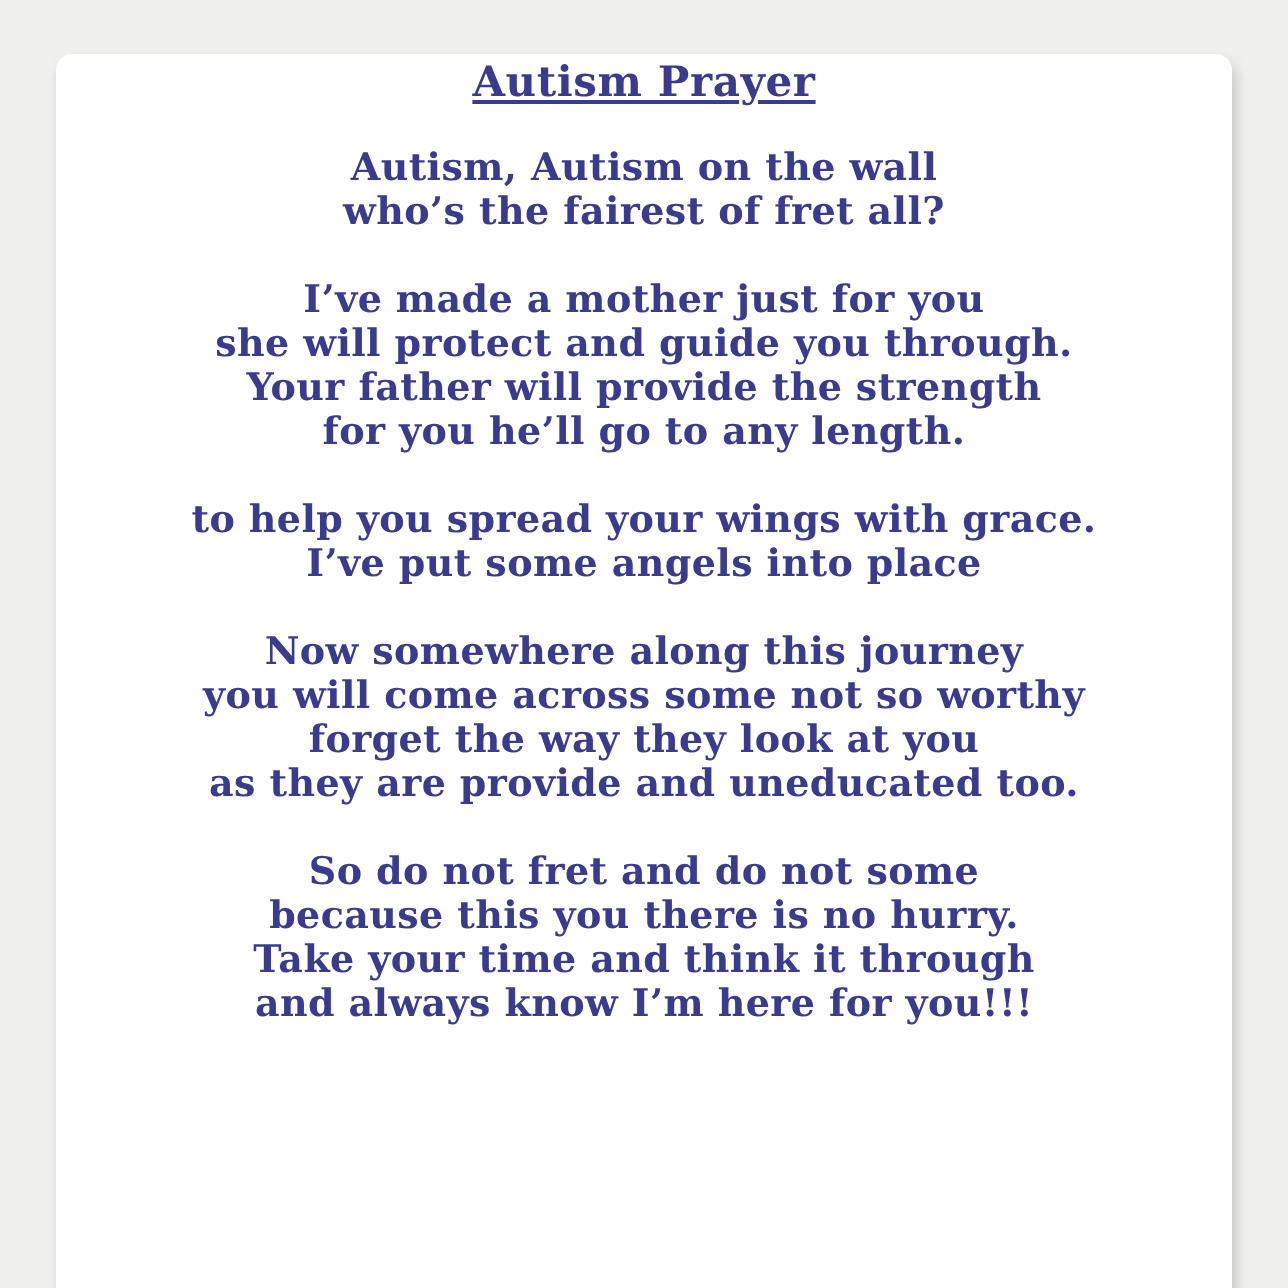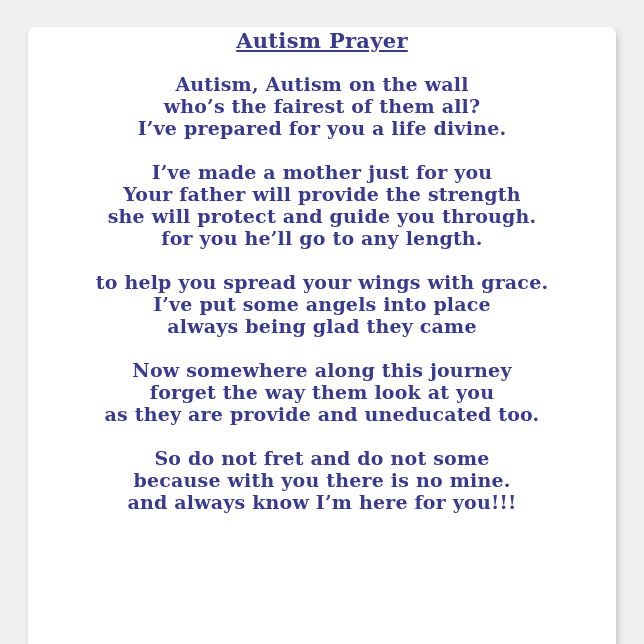--- a/index.html
+++ b/index.html
@@ -60,44 +60,44 @@
 <body>
 
 <div class="stage">
   <div class="sticker">
     <div class="poem">
 
       <div class="title">Autism Prayer</div>
 
       <div class="stanza">
         <div class="line">Autism, Autism on the wall</div>
-        <div class="line">who’s the fairest of them all?</div>
-        <div class="line">I’ve prepared for you a life divine.</div>
+        <div class="line">who’s the fairest of fret all?</div>
       </div>
 
       <div class="stanza">
         <div class="line">I’ve made a mother just for you</div>
+        <div class="line">she will protect and guide you through.</div>
         <div class="line">Your father will provide the strength</div>
-        <div class="line">she will protect and guide you through.</div>
         <div class="line">for you he’ll go to any length.</div>
       </div>
 
       <div class="stanza">
         <div class="line">to help you spread your wings with grace.</div>
         <div class="line">I’ve put some angels into place</div>
-        <div class="line">always being glad they came</div>
       </div>
 
       <div class="stanza">
         <div class="line">Now somewhere along this journey</div>
-        <div class="line">forget the way them look at you</div>
+        <div class="line">you will come across some not so worthy</div>
+        <div class="line">forget the way they look at you</div>
         <div class="line">as they are provide and uneducated too.</div>
       </div>
 
       <div class="stanza">
         <div class="line">So do not fret and do not some</div>
-        <div class="line">because with you there is no mine.</div>
+        <div class="line">because this you there is no hurry.</div>
+        <div class="line">Take your time and think it through</div>
         <div class="line">and always know I’m here for you!!!</div>
       </div>
 
     </div>
   </div>
 </div>
 
 </body></html>

